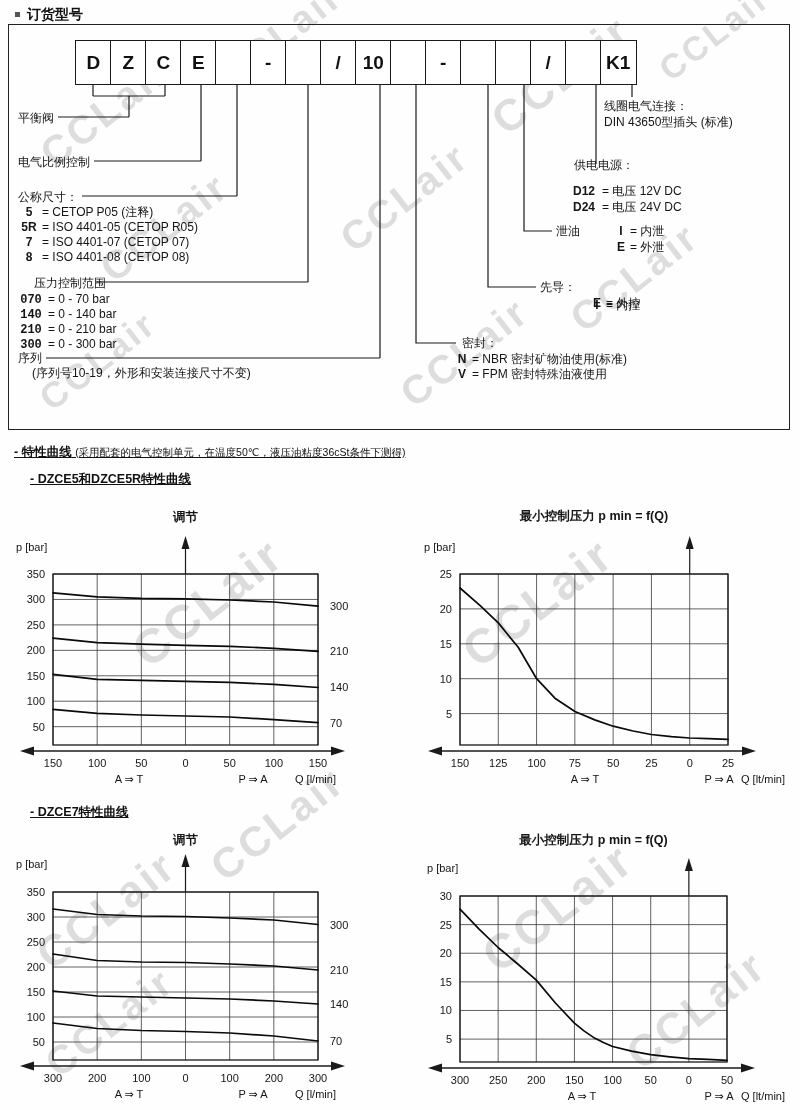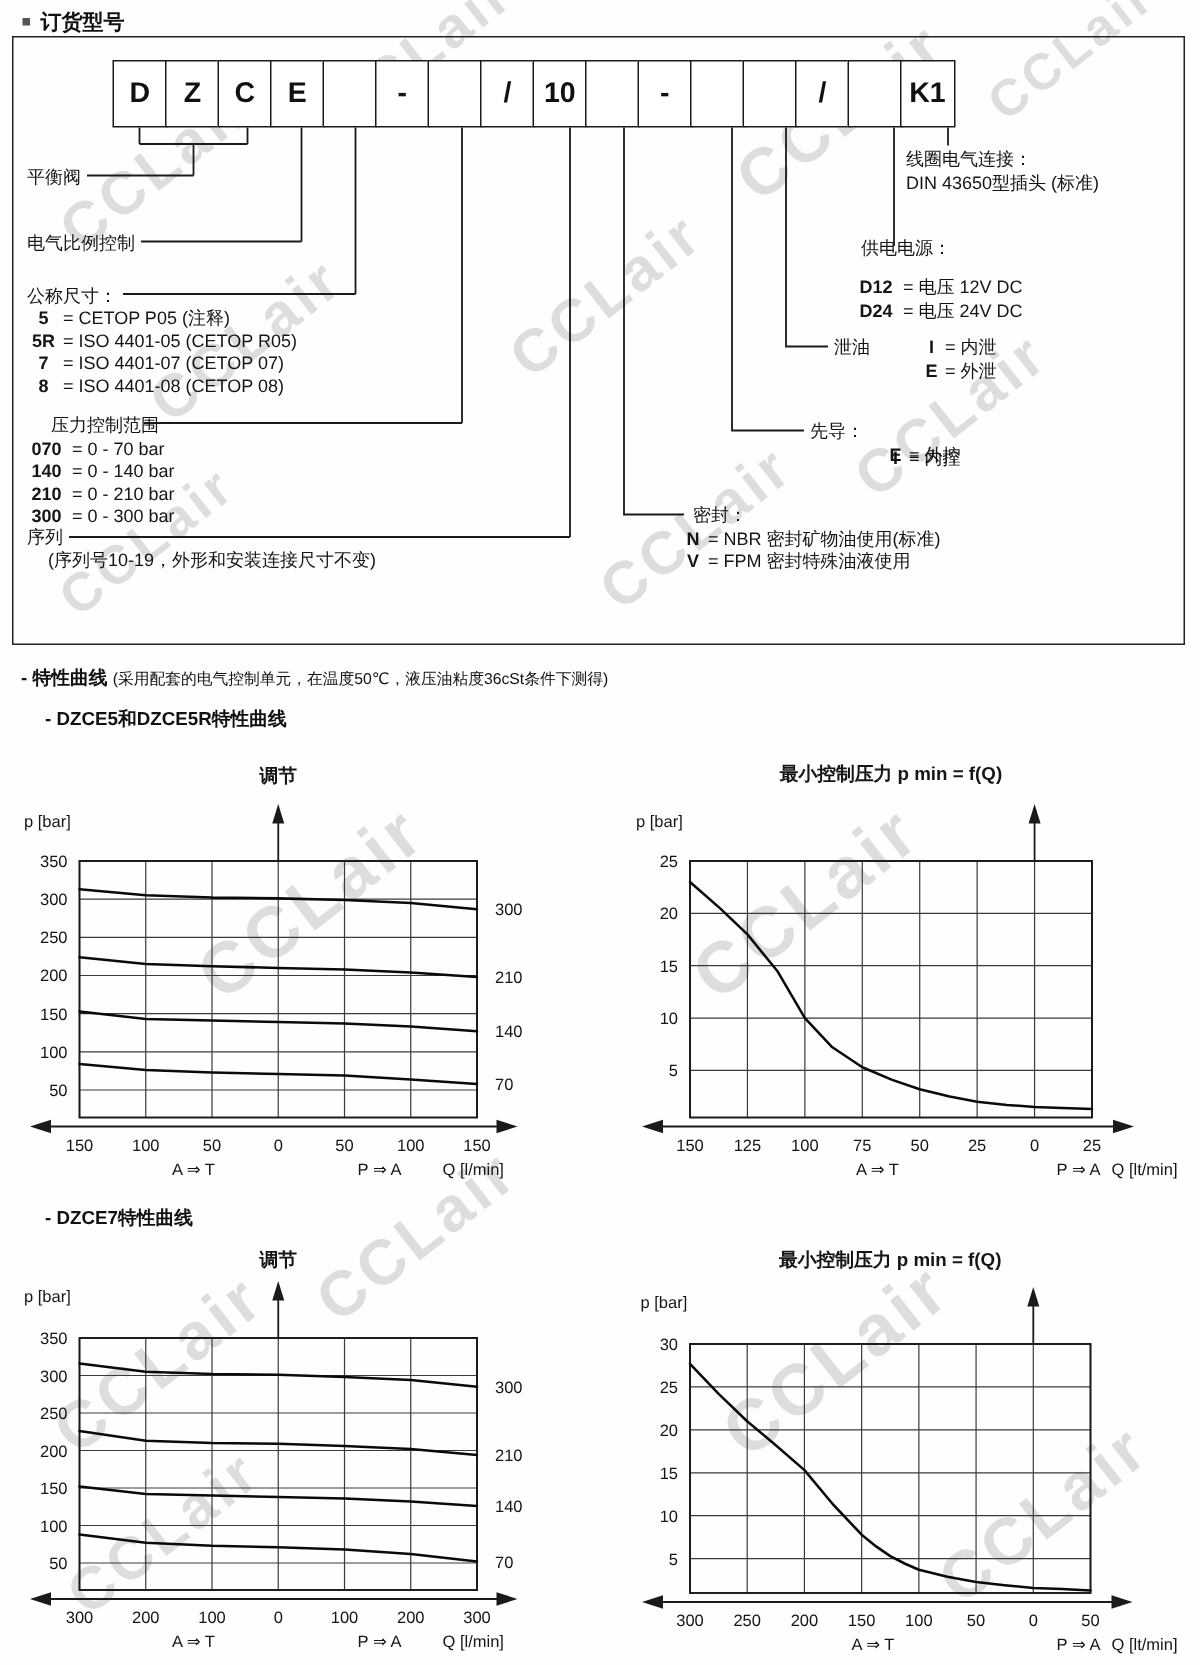--- a/index.html
+++ b/index.html
@@ -1,29 +1,29 @@
 <!DOCTYPE html>
 <html><head>
 <meta charset="utf-8">
 <style>
   html,body{margin:0;padding:0;background:#fff;}
   .page{position:relative;width:800px;height:1110px;background:#fefefe;overflow:hidden;
         font-family:"Liberation Sans","DejaVu Sans",sans-serif;color:#111;}
   .lbl{position:absolute;font-size:12px;white-space:nowrap;color:#151515;line-height:14px;}
   .b{font-weight:normal;}
   .code{display:inline-block;text-align:center;font-weight:bold;margin-right:4px;}
-  .w18{width:18px;} .w26{width:26px;} .w28{width:28px;} .w10{width:10px;} .w12{width:12px;}
+  .w18{width:18px;} .w26{width:26px;font-family:Liberation Mono, monospace;} .w28{width:28px;} .w10{width:10px;} .w12{width:12px;}
   .title{position:absolute;left:27px;top:6px;font-size:14px;font-weight:bold;}
   .bullet{position:absolute;left:15px;top:12px;width:5px;height:5px;background:#555;}
   .obox{position:absolute;left:8px;top:24px;width:780px;height:404px;border:1.5px solid #222;}
   #code-row{position:absolute;left:75px;top:40px;display:flex;}
   #code-row .cell{width:34.5px;height:43px;border:1.5px solid #1a1a1a;margin-left:-1.5px;
         text-align:center;line-height:43px;font-size:19px;font-weight:bold;background:#fff;}
   #code-row .cell:first-child{margin-left:0;}
-  .heading{position:absolute;font-size:12.5px;font-weight:bold;white-space:nowrap;}
+  .heading{position:absolute;font-size:12.5px;font-weight:bold;white-space:nowrap;text-decoration:underline;}
   .heading .note{font-weight:normal;font-size:10.5px;}
   .wm{position:absolute;color:#c3c3c3;opacity:0.55;font-weight:bold;letter-spacing:3px;
       transform:rotate(-38deg);white-space:nowrap;z-index:0;pointer-events:none;}
   .z1{z-index:1;}
   svg{position:absolute;left:0;top:0;font-family:"Liberation Sans","DejaVu Sans",sans-serif;}
   svg text{fill:#151515;}
 </style>
 </head>
 <body>
 

